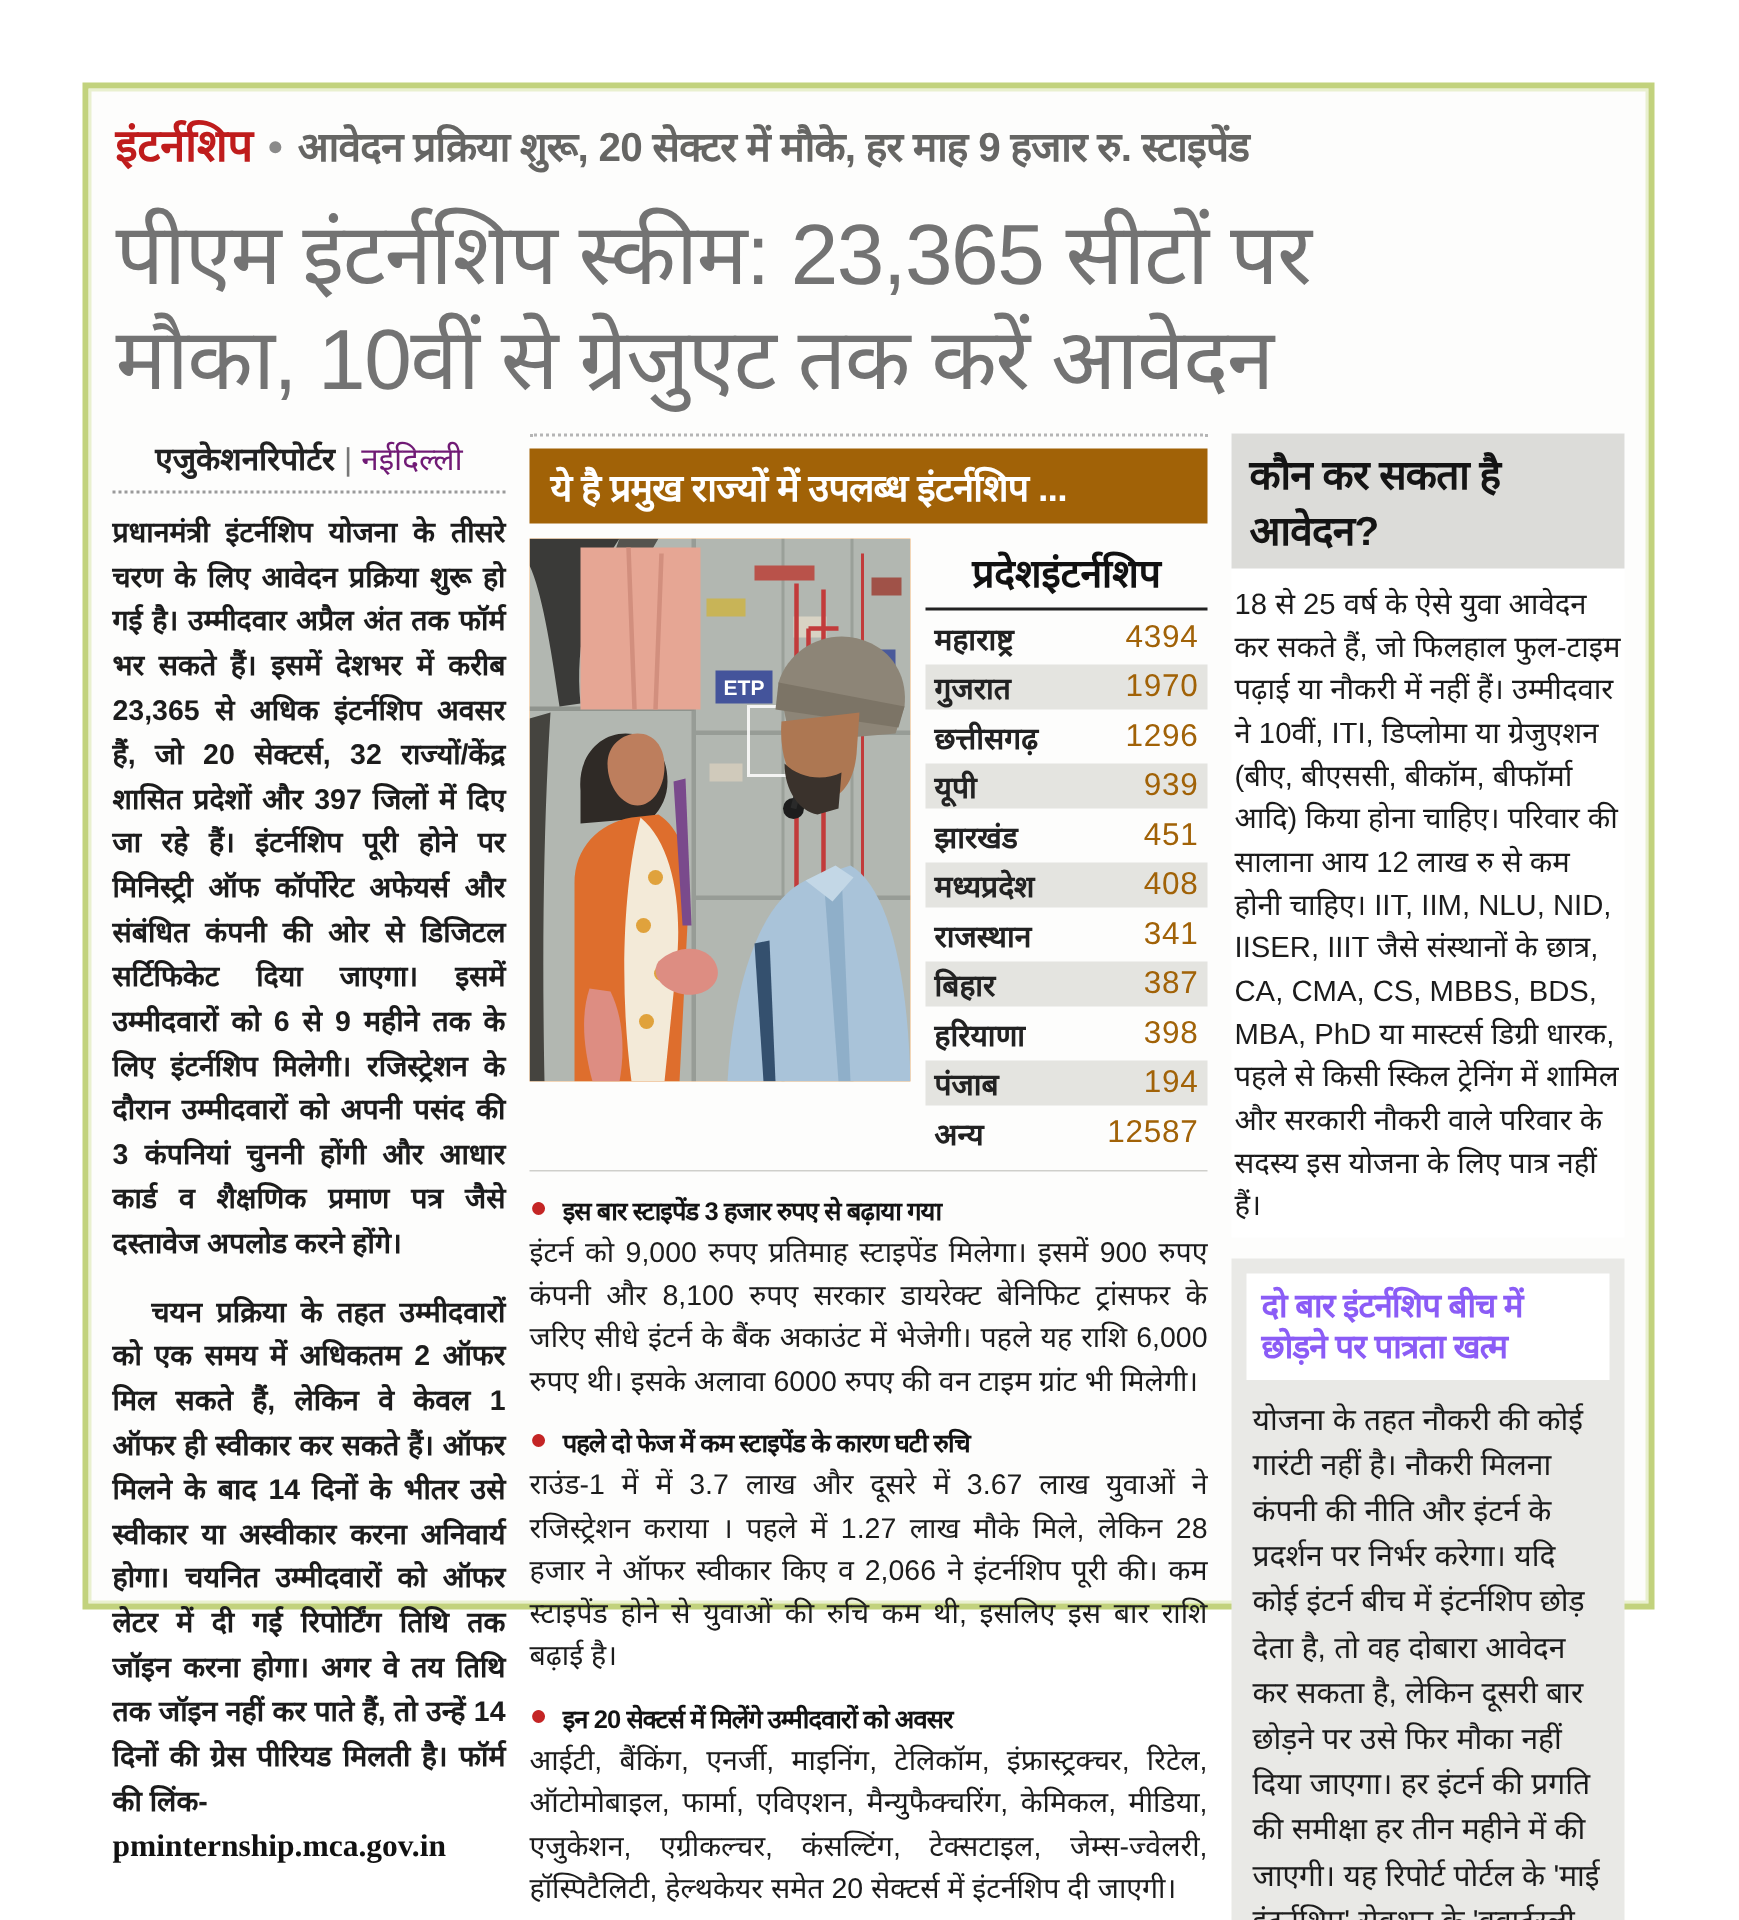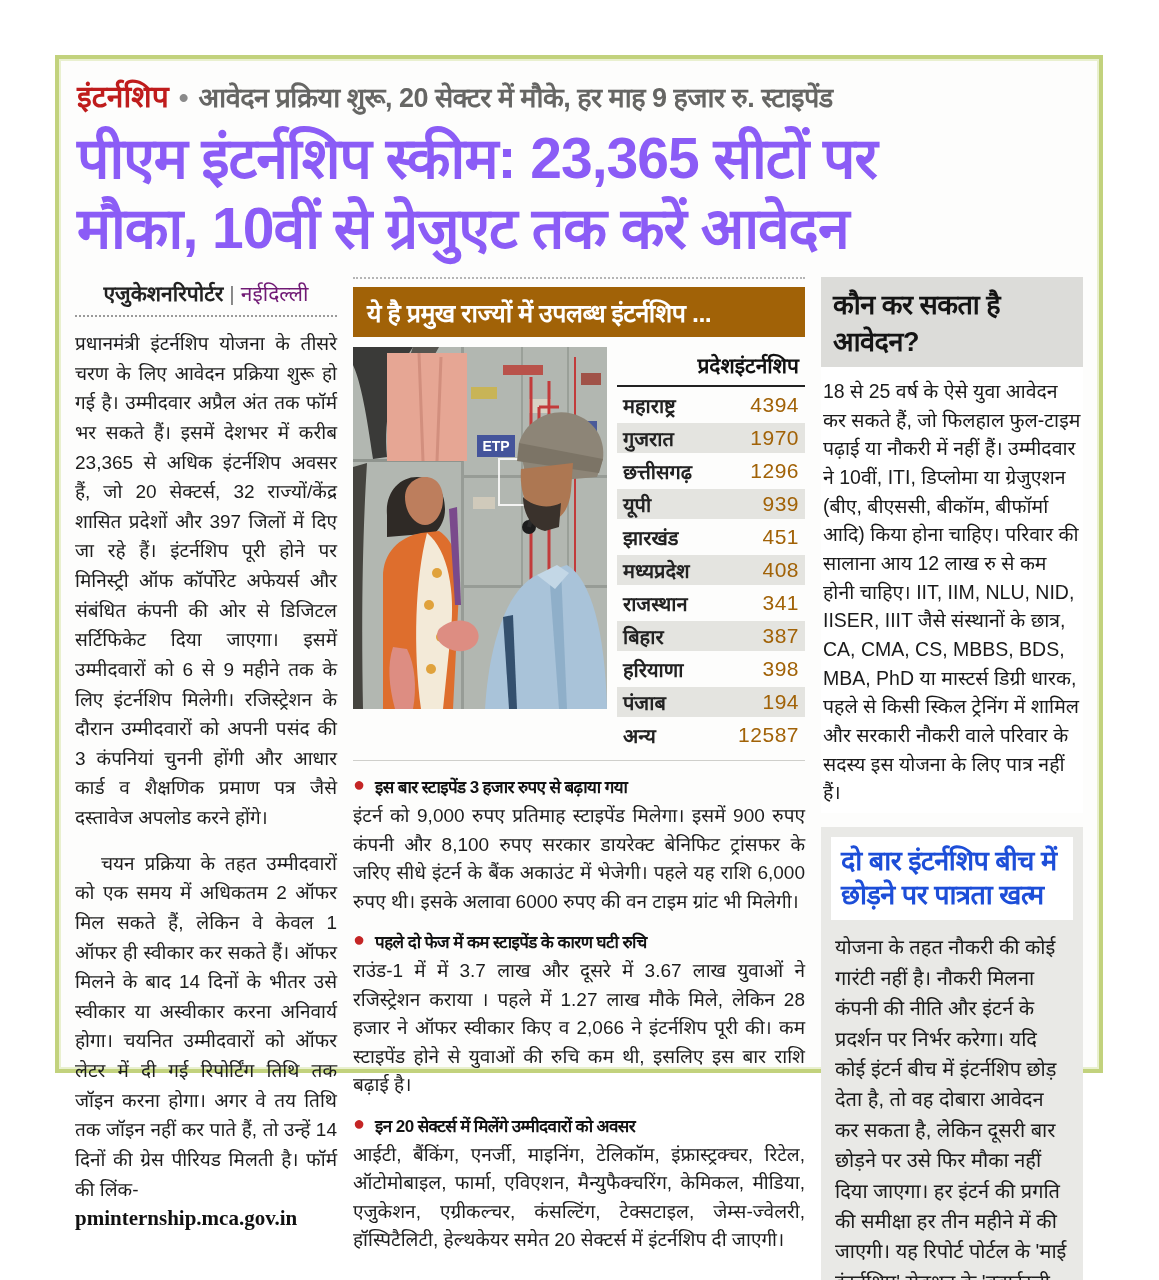--- a/index.html
+++ b/index.html
@@ -13,51 +13,51 @@
     border:4px solid #c2d27d;box-shadow:inset 0 0 0 2px #e9f0cf;
     background:#fdfdfc;box-sizing:border-box;padding:12px 16px 10px 16px;
   }
   
   .kicker{display:flex;align-items:baseline;gap:10px;padding:4px 2px 2px 2px;}
   .kicker .tag{color:#bf1c1c;font-weight:bold;font-size:30px;}
   .kicker .dot{color:#8a8a8a;font-size:28px;font-weight:bold;}
   .kicker .sub{color:#666664;font-weight:bold;font-size:27px;letter-spacing:-0.5px;}
   
   .headline{
-    font-size:57px;line-height:1.22;font-weight:700;color:#8b5cf6;
-    letter-spacing:-1px;padding:6px 2px 14px 2px;
+    font-size:57px;line-height:1.22;font-weight:400;color:#737373;
+    letter-spacing:-1px;padding:6px 2px 14px 2px;margin-top:12px;
   }
   
   .columns{display:grid;grid-template-columns:262px 452px 1fr;column-gap:16px;}
   
   .byline{
     text-align:center;font-size:21px;padding:2px 0 8px 0;
     border-bottom:2px dotted #9a9a9a;margin-bottom:12px;color:#222;
   }
   .byline .author{font-weight:bold;}
   .byline .sep{color:#777;padding:0 6px;font-weight:normal;}
   .byline .city{font-weight:400;color:#701a75;}
-  .bodytext{font-size:19px;line-height:1.56;text-align:justify;color:#1c1c1c;}
+  .bodytext{font-size:19px;line-height:1.56;text-align:justify;color:#1c1c1c;font-weight:bold;}
   .bodytext.indent{text-indent:26px;margin-top:16px;}
   .portal-link{
     display:inline-block;font-family:"Liberation Serif","DejaVu Serif",serif;
     font-weight:bold;font-size:21px;color:#111;margin-top:2px;text-decoration:none;
   }
   
   .figure{border-top:2px dotted #b5b5b5;padding-top:8px;}
   .figure-titlebar{
     background:#a16207;color:#ffffff;font-weight:bold;font-size:25px;
     padding:8px 14px;letter-spacing:-0.5px;
   }
   .figure-body{display:flex;gap:10px;margin-top:10px;padding-bottom:10px;border-bottom:1px solid #cfcfcb;}
   .photo{width:254px;height:362px;flex:none;background:#fdba74;position:relative;overflow:hidden;}
   .photo svg{display:block;}
   .state-table{flex:1;padding-top:2px;}
   .state-table .thead{
-    display:flex;justify-content:flex-end;font-weight:bold;font-size:21px;
+    display:flex;justify-content:center;font-weight:bold;font-size:26px;
     padding:2px 6px 6px 6px;border-bottom:2px solid #222;color:#111;
   }
   .state-table .trow{
     display:flex;justify-content:space-between;align-items:center;
     font-size:20px;padding:3px 6px;margin-top:3px;height:24px;
   }
   .state-table .trow:nth-child(odd){background:#e4e4e0;}
   .state-table .tname{font-weight:600;color:#222;}
   .state-table .tval{color:#a16207;font-size:21px;letter-spacing:0.5px;}
   .section{margin-top:14px;}
@@ -68,22 +68,22 @@
   
   .rightcol{display:flex;flex-direction:column;gap:14px;}
   .who-box{background:#ffffff;}
   .who-box .wtitle{
     background:#dcdcd9;font-weight:800;font-size:27px;color:#141414;
     padding:8px 12px;letter-spacing:-0.5px;
   }
   .who-box .wbody{font-size:19.5px;line-height:1.47;padding:10px 2px 6px 2px;text-align:left;color:#1b1b1b;}
   .quit-box{background:#e9e9e6;flex:1;padding:10px 10px 12px 10px;box-sizing:border-box;}
   .quit-box .qtitle{
-    background:#ffffff;font-weight:800;font-size:27px;line-height:1.25;
-    color:#1d4ed8;padding:8px 10px;letter-spacing:-0.5px;
+    background:#ffffff;font-weight:800;font-size:22px;line-height:1.25;
+    color:#8b5cf6;padding:8px 10px;letter-spacing:-0.5px;
   }
   .quit-box .qbody{font-size:20px;line-height:1.52;padding:12px 4px 0 4px;color:#1b1b1b;}
 </style>
 </head>
 <body>
 
 <div class="frame">
 
   <div class="kicker">
     <span class="tag">इंटर्नशिप</span>

